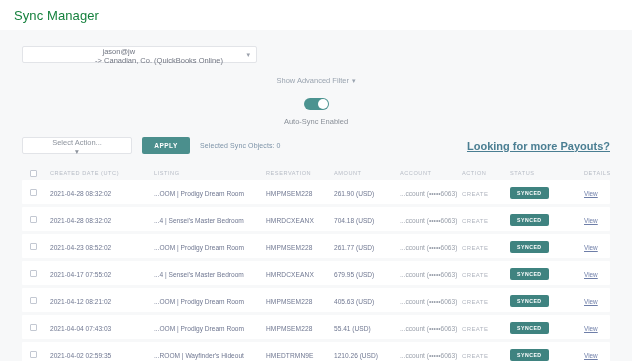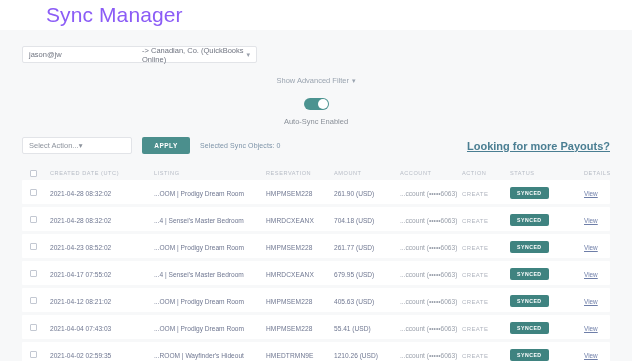--- a/index.html
+++ b/index.html
@@ -26,25 +26,24 @@
 
   
   .page-header {
     height: 30px;
     background: #ffffff;
     display: flex;
     align-items: center;
     padding-left: 14px;
   }
   .page-title {
-    font-size: 21px;
+    font-size: 13px;
     font-weight: 400;
-    color: #8b5cf6;
+    color: #15803d;
     letter-spacing: 0.1px;
-    margin-left: 32px;
   }
 
   
   .content {
     background: #f7f8f9;
     padding: 0 22px;
     height: 331px;
   }
 
   .filter-row {
@@ -57,20 +56,21 @@
     width: 235px;
     height: 17px;
     background: #ffffff;
     border: 1px solid #e2e4e8;
     border-radius: 2px;
     display: flex;
     align-items: center;
     padding: 0 6px;
     font-size: 7.5px;
     color: #6f7480;
+    flex-direction: column;
   }
   .select .sel-left { width: 74px; flex: none; }
   .select .sel-right { flex: 1; margin-left: 39px; }
   .select .chev {
     position: absolute;
     right: 6px;
     top: 50%;
     transform: translateY(-60%);
     font-size: 7px;
     color: #9aa0ab;
@@ -133,20 +133,21 @@
     height: 17px;
     background: #ffffff;
     border: 1px solid #e2e4e8;
     border-radius: 2px;
     display: flex;
     align-items: center;
     padding: 0 6px;
     font-size: 7.5px;
     color: #8d939d;
     position: relative;
+    flex-direction: column;
   }
   .btn-apply {
     background: #4b8f8d;
     color: #ffffff;
     border: none;
     border-radius: 2px;
     width: 48px;
     height: 17px;
     font-size: 6.5px;
     font-weight: 700;

